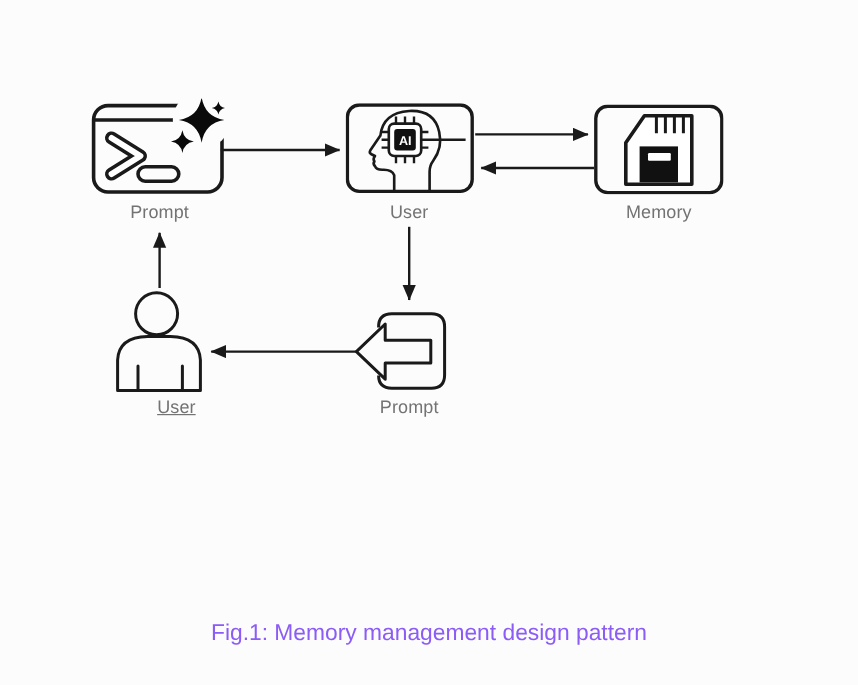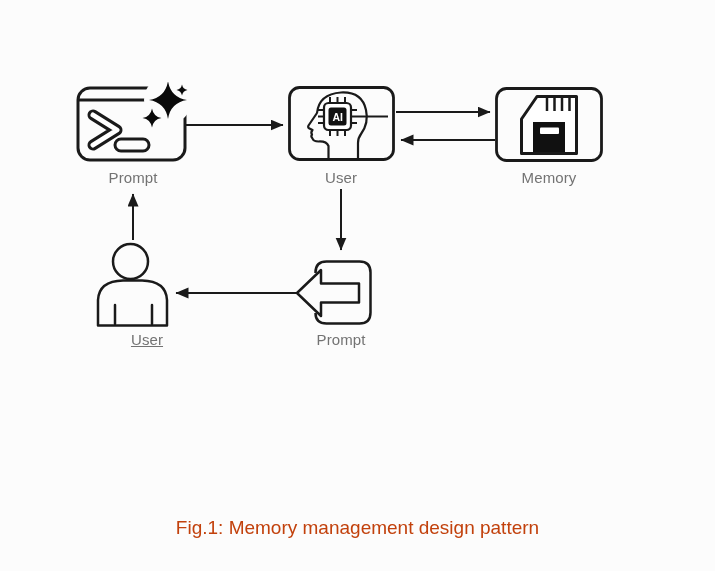--- a/index.html
+++ b/index.html
@@ -9,21 +9,21 @@
   }
   .edges{position:absolute;left:0;top:0;pointer-events:none;}
   .node{position:absolute;}
   .node svg{display:block;}
   .node-label{
     position:absolute;transform:translateX(-50%);
     font-size:15px;color:#737373;white-space:nowrap;letter-spacing:0.1px;
   }
   .caption{
     position:absolute;left:0;top:517px;width:715px;text-align:center;
-    font-size:19px;color:#c2410c;
+    font-size:19px;color:#8b5cf6;
   }
   .ln{stroke:#1a1a1a;}
 </style>
 </head>
 <body>
 
 <div class="canvas">
 
   <svg class="edges" width="715" height="571" viewBox="0 0 715 571">
     <defs>

